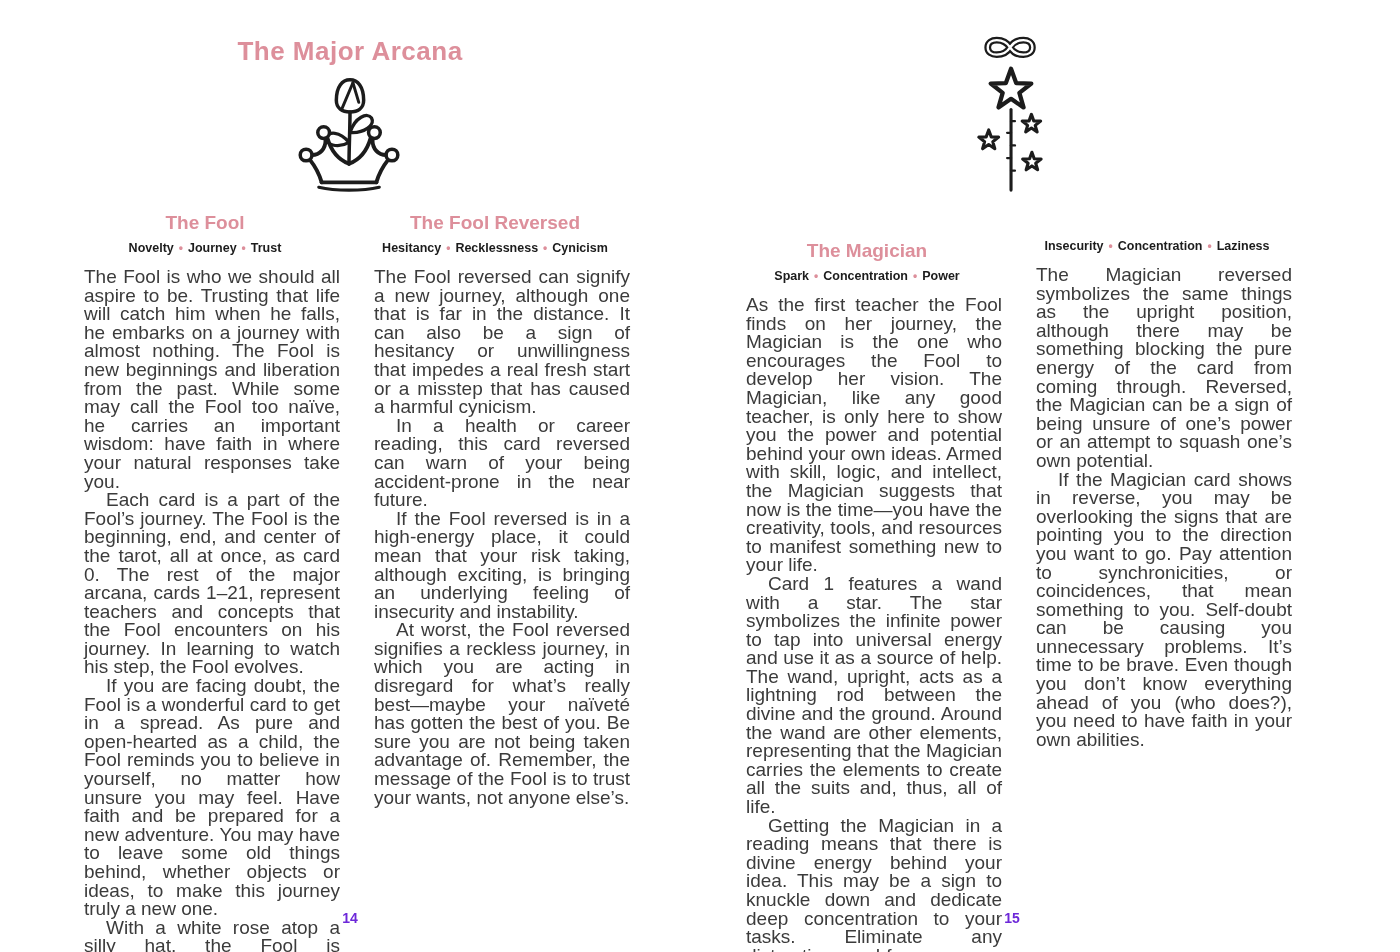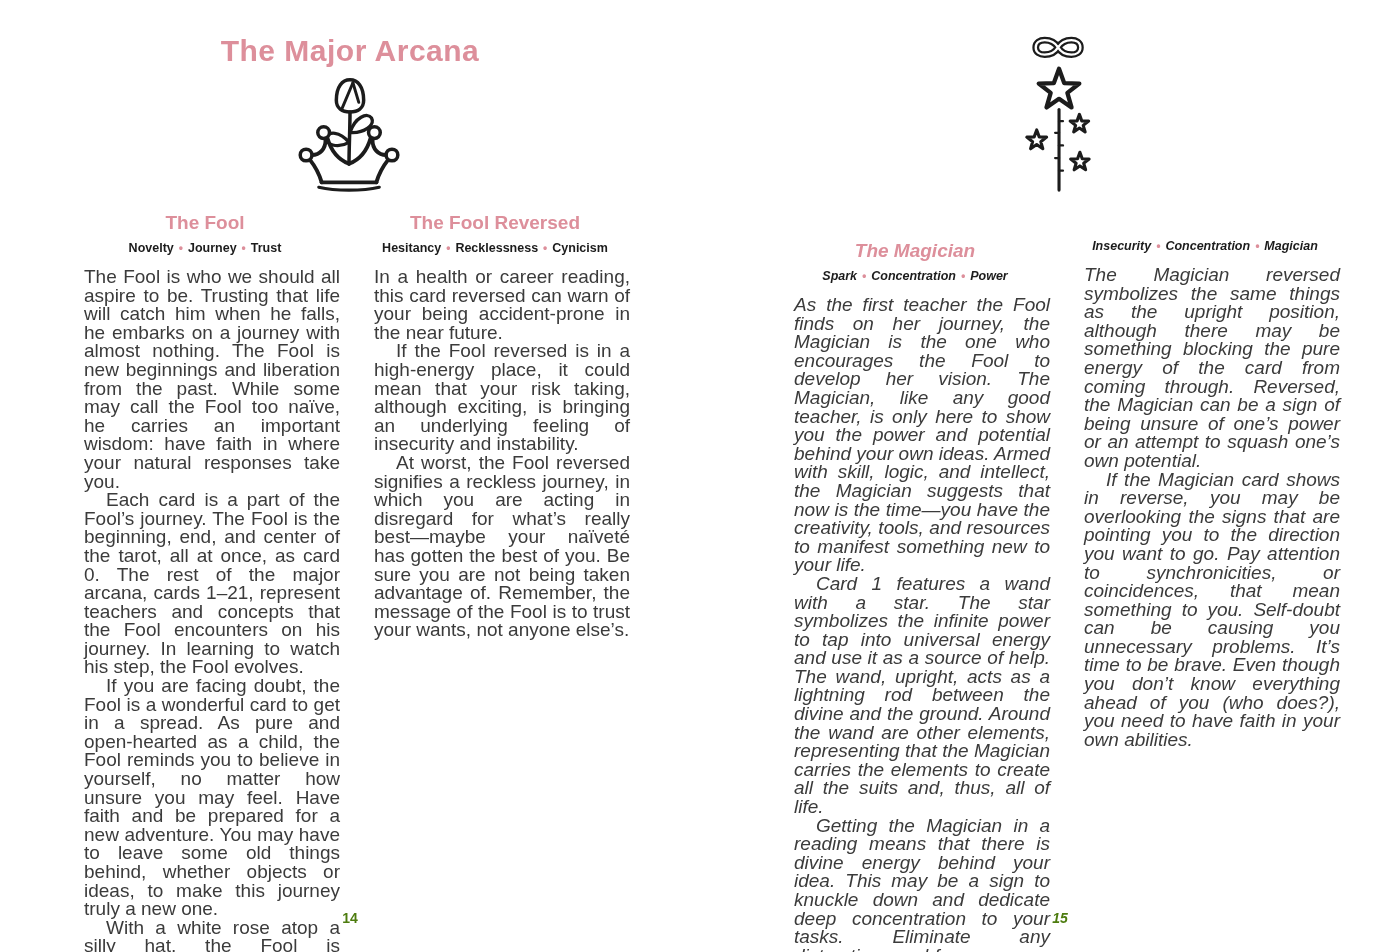--- a/index.html
+++ b/index.html
@@ -6,28 +6,28 @@
   .spread {
     position: relative;
     width: 1400px;
     height: 952px;
     background: #ffffff;
     font-family: "Liberation Sans", sans-serif;
     overflow: hidden;
   }
   .page { position: absolute; top: 0; height: 952px; width: 560px; }
   .page-left  { left: 70px; }
-  .page-right { left: 780px; font-style: italic; }
+  .page-right { left: 732px; }
 
   .page-header { height: 205px; box-sizing: border-box; text-align: center; }
 
   .book-title {
     margin: 0;
     padding-top: 34px;
-    font-size: 30px;
+    font-size: 26px;
     line-height: 34px;
     font-weight: bold;
     letter-spacing: 0.5px;
     color: #dd8f9b;
   }
   .illus { display: block; margin: 0 auto; }
   .illus-crown { margin-top: 6px; }
   .illus-wand  { margin-top: 28px; }
 
   .cols { display: flex; gap: 20px; }
@@ -62,21 +62,21 @@
   .body-text p + p { text-indent: 22px; }
 
   .page-number {
     position: absolute;
     bottom: 26px;
     left: 0;
     width: 100%;
     text-align: center;
     font-size: 14px;
     font-weight: bold;
-    color: #4d7c0f;
+    color: #6d28d9;
   }
 
   svg .ink { stroke: #1c1c1c; fill: none; stroke-linecap: round; stroke-linejoin: round; }
   svg .ink-fill { stroke: #1c1c1c; fill: #ffffff; stroke-linejoin: round; }
 </style>
 </head>
 <body>
 
 <div class="spread">
 
@@ -123,20 +123,21 @@
           <p>With a white rose atop a silly hat, the Fool is characterized as a court jester. In medieval times, the jester was someone who was allowed to function outside the social script—could observe and make jokes. As such, the Fool represents unlimited potential, spontaneity, and newness. Innocence, symbolized by the white rose, is the Fool’s credo.</p>
         </div>
       </section>
 
       <section class="col">
         <h2 class="card-heading">The Fool Reversed</h2>
         <div class="keywords">
           <span>Hesitancy</span><span class="kw-dot">•</span><span>Recklessness</span><span class="kw-dot">•</span><span>Cynicism</span>
         </div>
         <div class="body-text">
+          <p>The Fool reversed can signify a new journey, although one that is far in the distance. It can also be a sign of hesitancy or unwillingness that impedes a real fresh start or a misstep that has caused a harmful cynicism.</p>
           <p>In a health or career reading, this card reversed can warn of your being accident-prone in the near future.</p>
           <p>If the Fool reversed is in a high-energy place, it could mean that your risk taking, although exciting, is bringing an underlying feeling of insecurity and instability.</p>
           <p>At worst, the Fool reversed signifies a reckless journey, in which you are acting in disregard for what’s really best—maybe your naïveté has gotten the best of you. Be sure you are not being taken advantage of. Remember, the message of the Fool is to trust your wants, not anyone else’s.</p>
         </div>
       </section>
     </div>
 
     <div class="page-number">14</div>
   </div>
 
@@ -173,21 +174,21 @@
         </div>
         <div class="body-text">
           <p>As the first teacher the Fool finds on her journey, the Magician is the one who encourages the Fool to develop her vision. The Magician, like any good teacher, is only here to show you the power and potential behind your own ideas. Armed with skill, logic, and intellect, the Magician suggests that now is the time—you have the creativity, tools, and resources to manifest something new to your life.</p>
           <p>Card 1 features a wand with a star. The star symbolizes the infinite power to tap into universal energy and use it as a source of help. The wand, upright, acts as a lightning rod between the divine and the ground. Around the wand are other elements, representing that the Magician carries the elements to create all the suits and, thus, all of life.</p>
           <p>Getting the Magician in a reading means that there is divine energy behind your idea. This may be a sign to knuckle down and dedicate deep concentration to your tasks. Eliminate any distractions and focus on your goal. The Magician is single-minded. Commitment and focus are essential for you to achieve.</p>
         </div>
       </section>
 
       <section class="col">
         <div class="keywords">
-          <span>Insecurity</span><span class="kw-dot">•</span><span>Concentration</span><span class="kw-dot">•</span><span>Magician</span>
+          <span>Insecurity</span><span class="kw-dot">•</span><span>Concentration</span><span class="kw-dot">•</span><span>Laziness</span>
         </div>
         <div class="body-text">
           <p>The Magician reversed symbolizes the same things as the upright position, although there may be something blocking the pure energy of the card from coming through. Reversed, the Magician can be a sign of being unsure of one’s power or an attempt to squash one’s own potential.</p>
           <p>If the Magician card shows in reverse, you may be overlooking the signs that are pointing you to the direction you want to go. Pay attention to synchronicities, or coincidences, that mean something to you. Self-doubt can be causing you unnecessary problems. It’s time to be brave. Even though you don’t know everything ahead of you (who does?), you need to have faith in your own abilities.</p>
         </div>
       </section>
     </div>
 
     <div class="page-number">15</div>
   </div>

